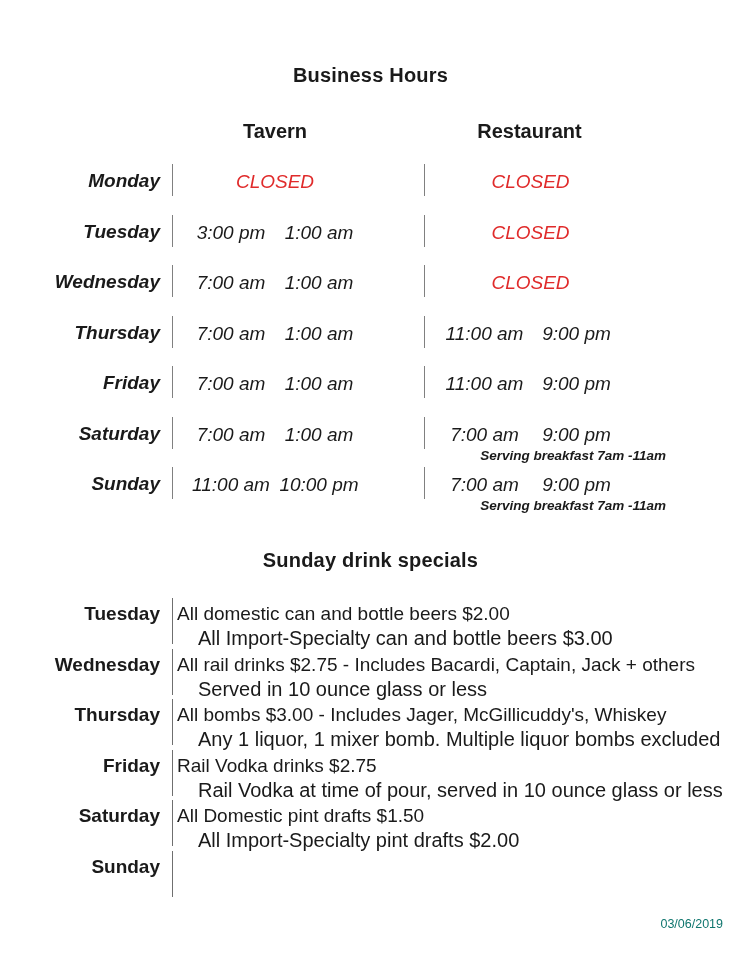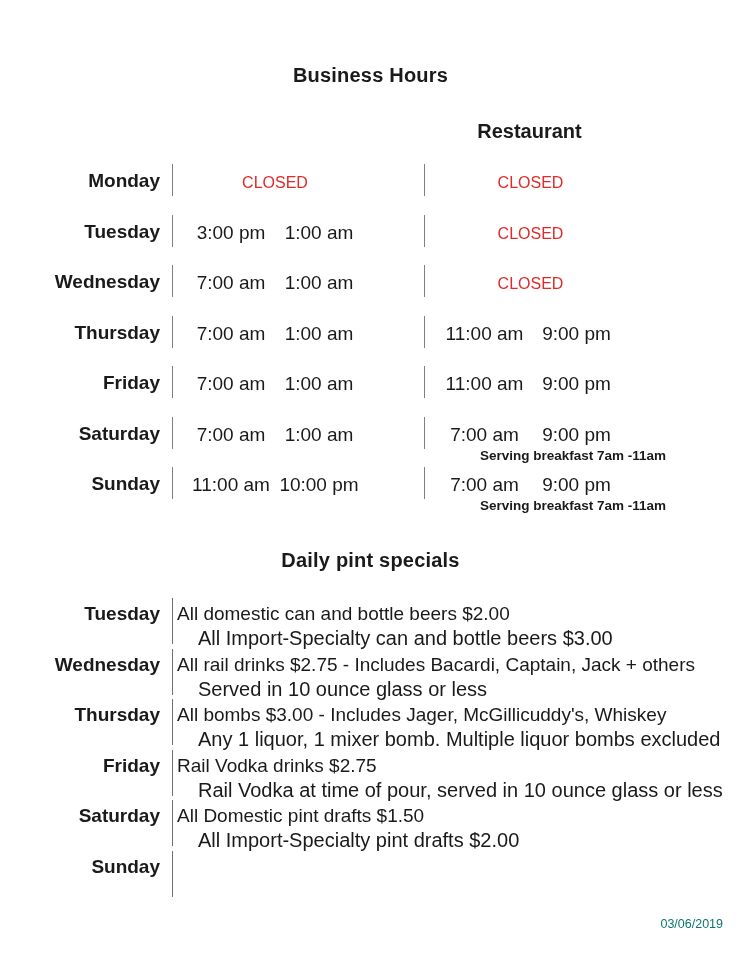--- a/index.html
+++ b/index.html
@@ -51,20 +51,21 @@
     font-weight: bold;
     font-size: 20px;
     text-align: center;
   }
   .hours-head .col-head.tavern     { left: 175px; width: 200px; }
   .hours-head .col-head.restaurant { left: 427px; width: 205px; }
 
   .hours-row {
     position: relative;
     height: 50.5px;
+    font-style: italic;
   }
   .hours-row.with-note { height: 50.5px; }
 
   .day-label {
     position: absolute;
     left: 0px;
     width: 160px;
     text-align: right;
     font-weight: bold;
     font-size: 19px;
@@ -96,21 +97,21 @@
   }
   .time-open, .time-close {
     display: inline-block;
     width: 88px;
     text-align: center;
   }
   .res-cell .time-open, .res-cell .time-close { width: 92px; }
 
   .closed {
     color: #e02b2b;
-    font-size: 16px;
+    font-size: 19px;
   }
 
   .note {
     position: absolute;
     left: 428px;
     width: 238px;
     top: 37px;
     text-align: right;
     font-size: 13.5px;
     font-weight: bold;
@@ -175,20 +176,21 @@
 </head>
 <body>
 
 <div class="page">
 
   <div class="doc-title" id="business-hours-title">Business Hours</div>
 
   <div id="hours-table">
 
     <div class="hours-head">
+      <div class="col-head tavern">Tavern</div>
       <div class="col-head restaurant">Restaurant</div>
     </div>
 
     <div class="hours-row">
       <div class="day-label">Monday</div>
       <div class="rule r1"></div>
       <div class="rule r2"></div>
       <div class="tav-cell">
         <span class="closed">CLOSED</span>
       </div>
@@ -286,21 +288,21 @@
       <div class="res-cell">
         <span class="time-pair">
           <span class="time-open">7:00  am</span><span class="time-close">9:00  pm</span>
         </span>
       </div>
       <div class="note">Serving breakfast 7am -11am</div>
     </div>
 
   </div>
 
-  <div class="doc-title" id="daily-specials-title">Daily pint specials</div>
+  <div class="doc-title" id="daily-specials-title">Sunday drink specials</div>
 
   <div id="specials-table">
 
     <div class="special-row">
       <div class="sp-day">Tuesday</div>
       <div class="sp-rule"></div>
       <div class="sp-main">All domestic can and bottle beers $2.00</div>
       <div class="sp-sub">All Import-Specialty can and bottle beers $3.00</div>
     </div>
 

